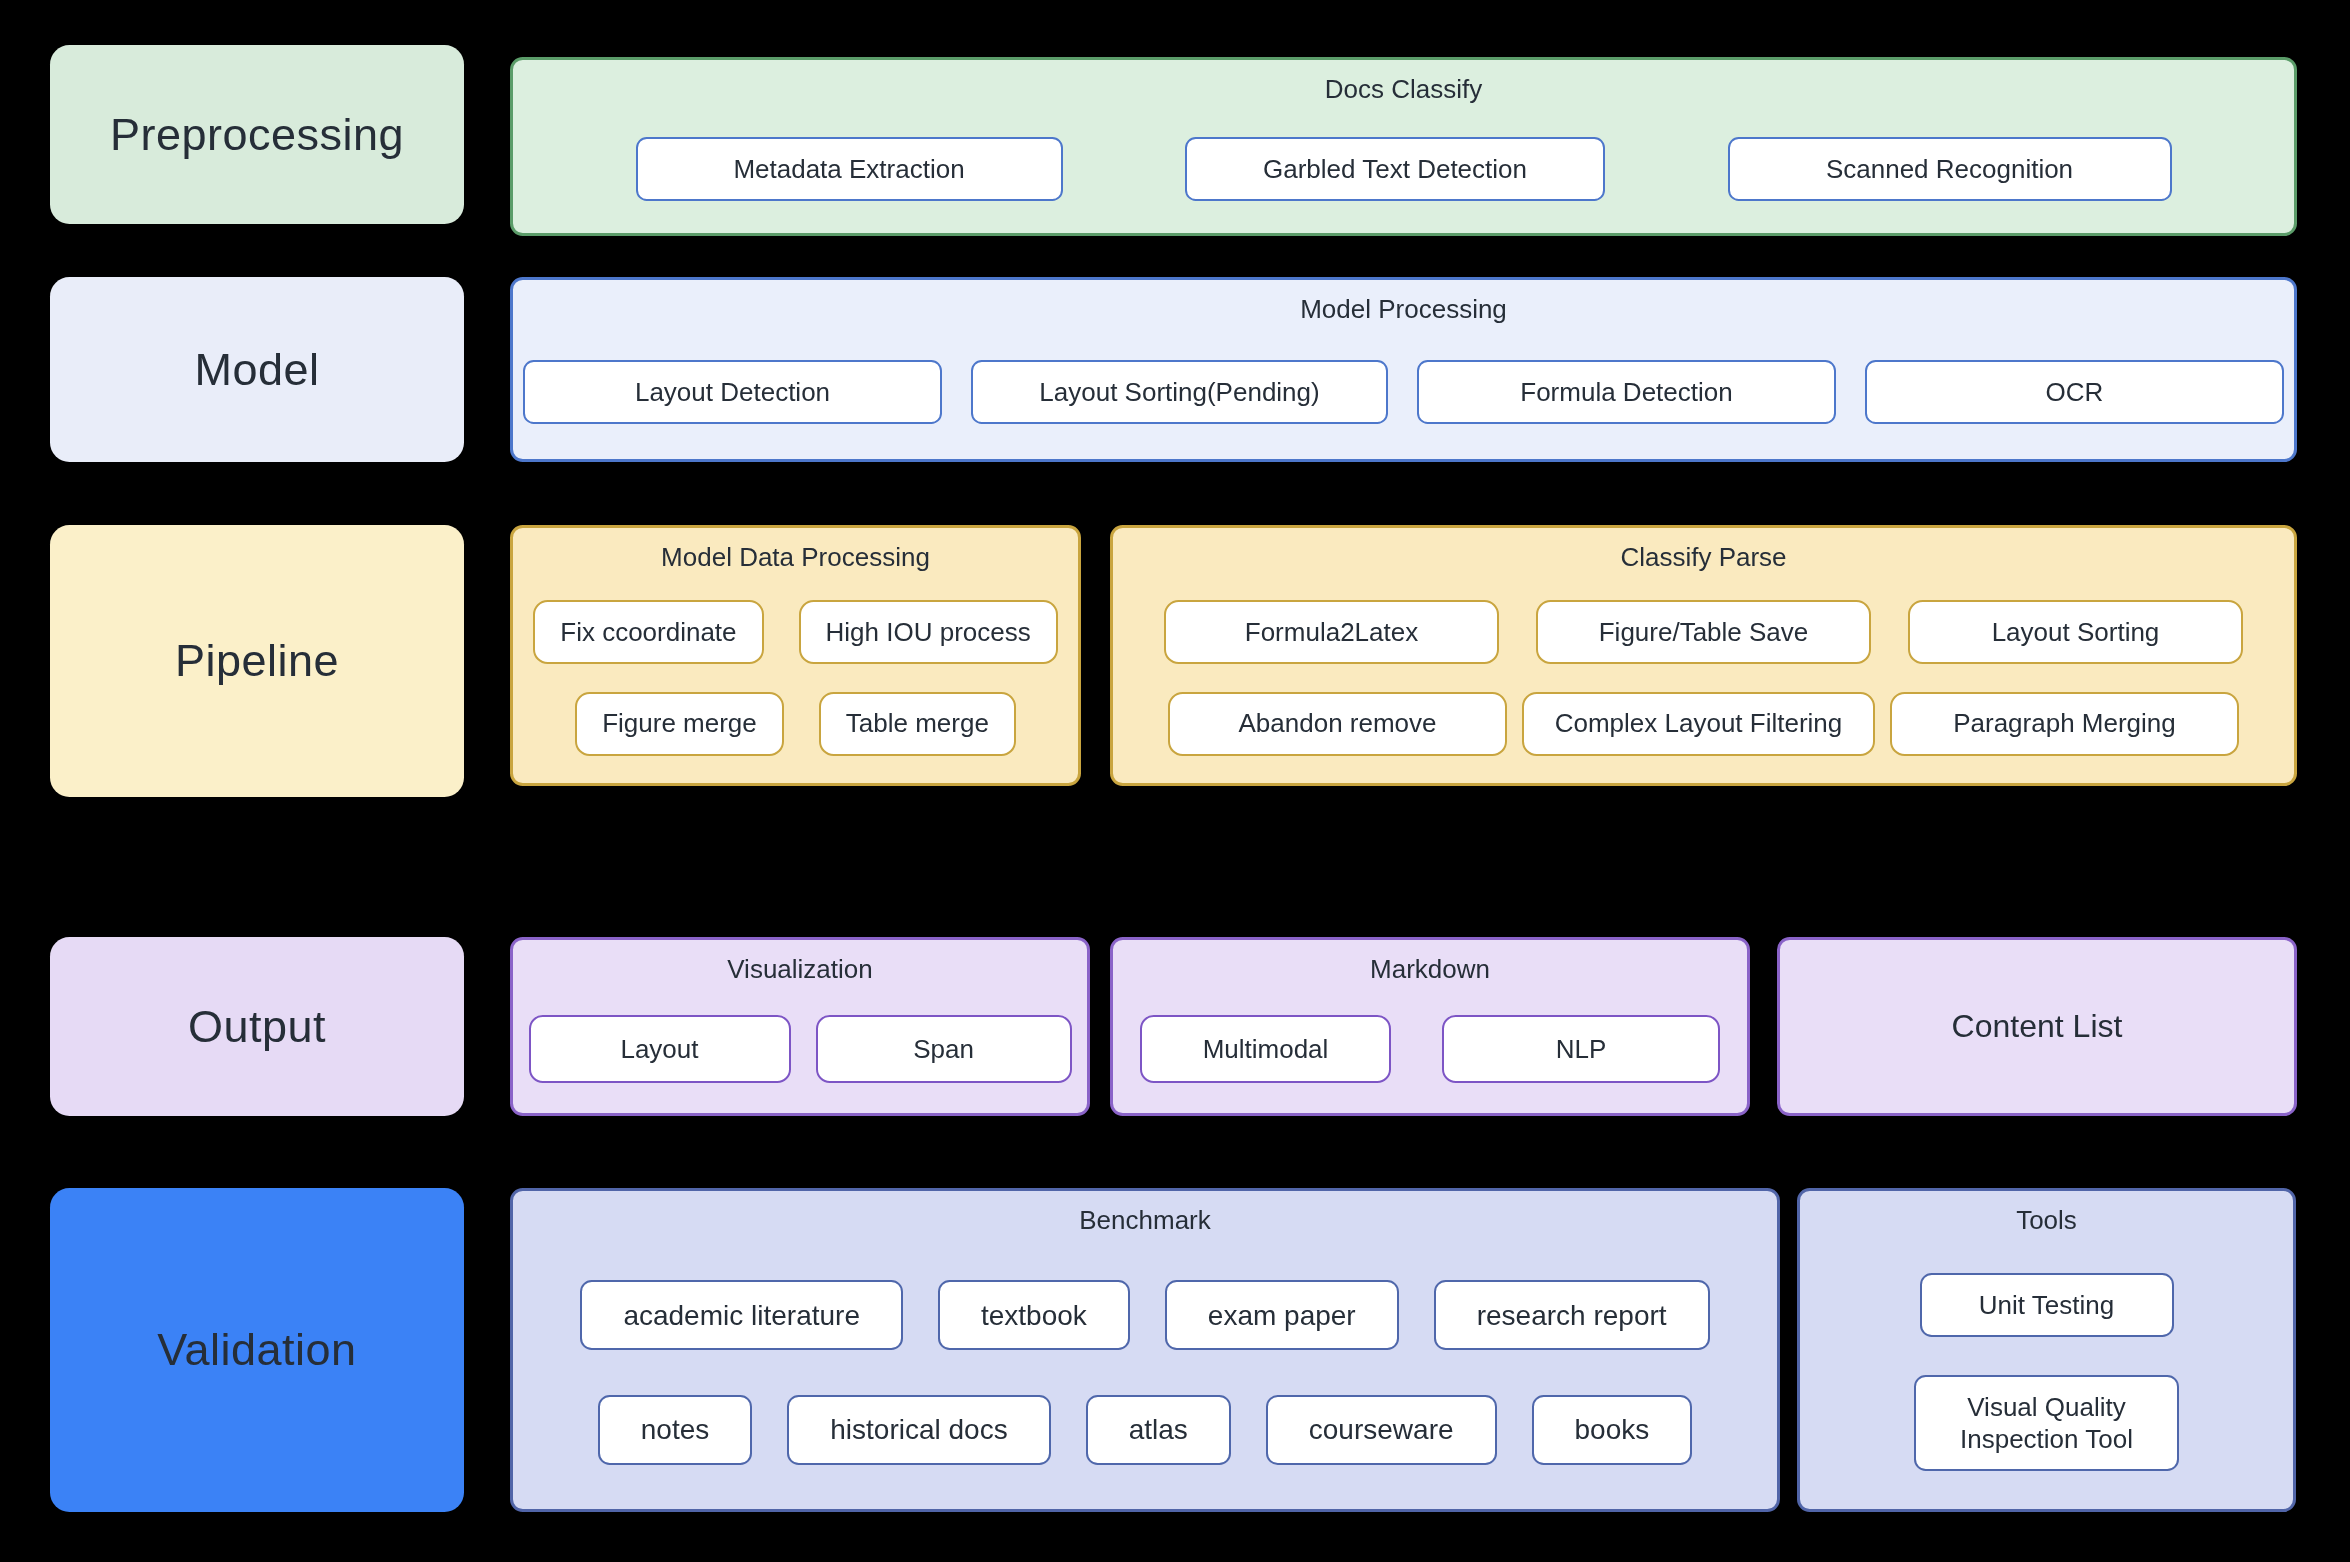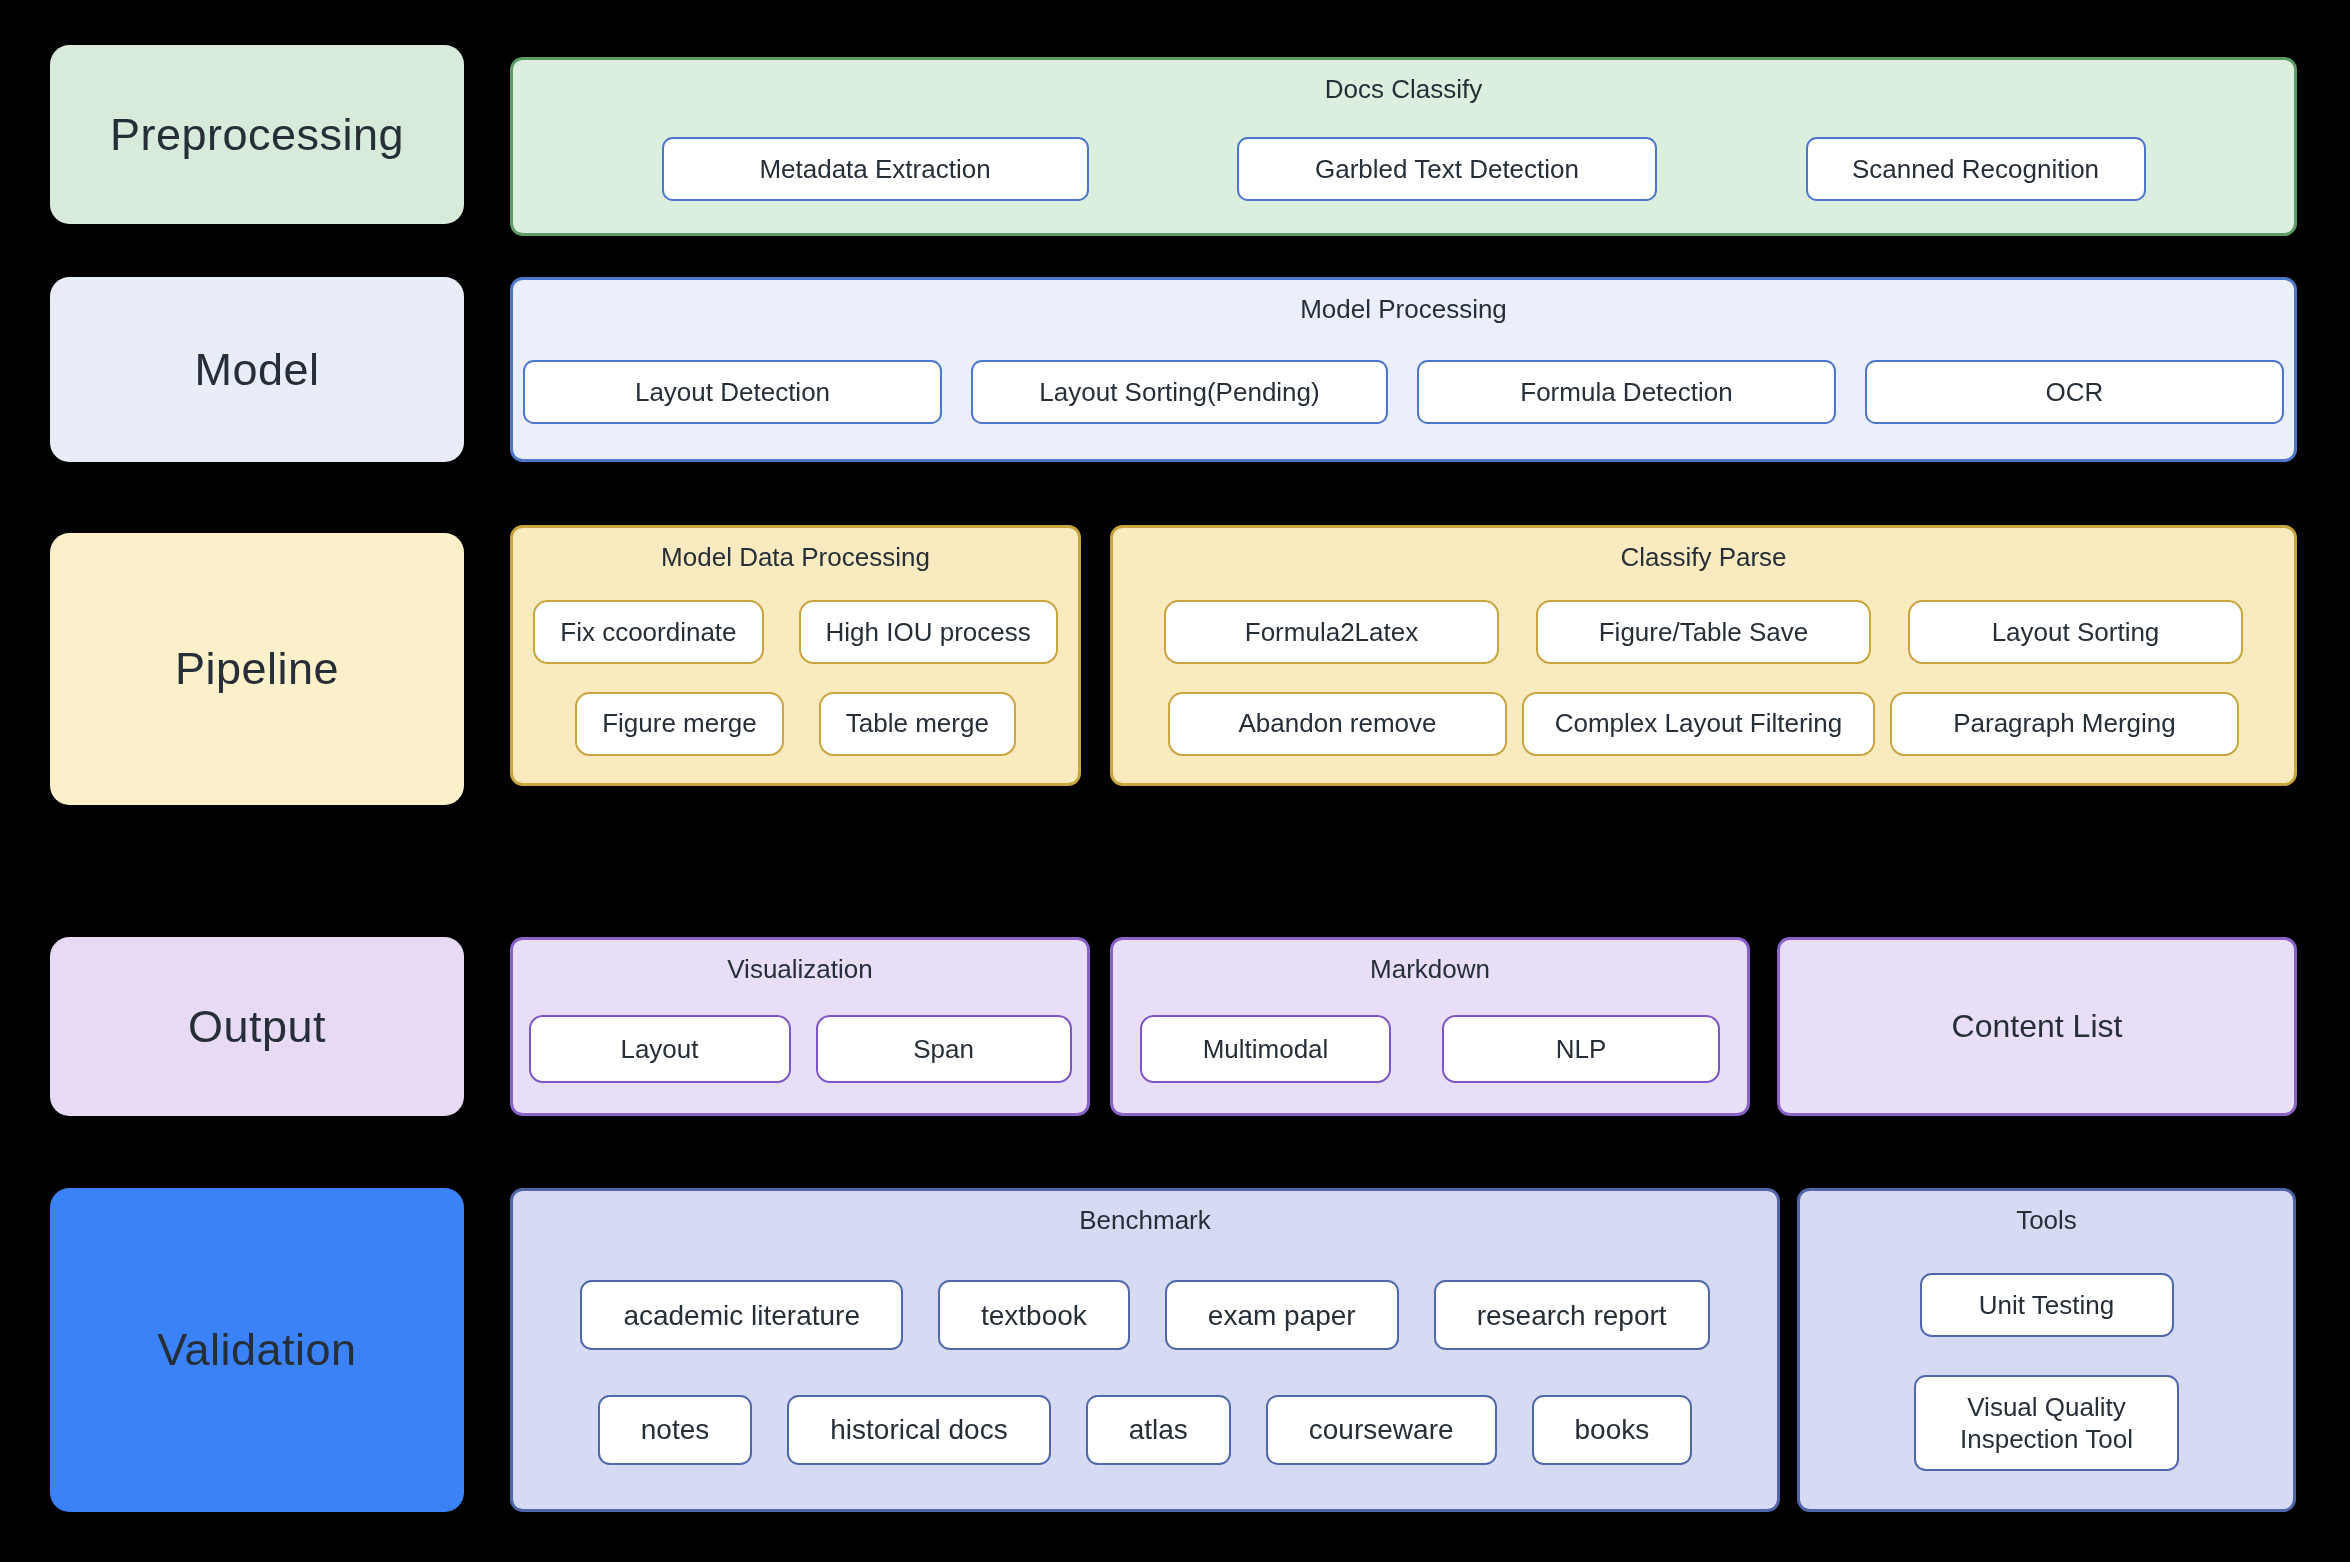--- a/index.html
+++ b/index.html
@@ -60,37 +60,37 @@
 
 <div class="canvas">
 
   <div class="stage stage-green" style="top:45px;height:179px;">Preprocessing</div>
 
   <div class="panel green-panel" style="left:510px;top:45px;width:1787px;height:179px;">
     <div class="panel-title">Docs Classify</div>
     <div class="btn-row fill spread">
       <div class="btn btn-blue" style="width:427px;">Metadata Extraction</div>
       <div class="btn btn-blue" style="width:420px;">Garbled Text Detection</div>
-      <div class="btn btn-blue" style="width:340px;">Scanned Recognition</div>
+      <div class="btn btn-blue" style="width:444px;">Scanned Recognition</div>
     </div>
   </div>
 
   <div class="stage stage-blue" style="top:277px;height:185px;">Model</div>
 
   <div class="panel blue-panel" style="left:510px;top:277px;width:1787px;height:185px;">
     <div class="panel-title">Model Processing</div>
     <div class="btn-row fill" style="gap:29px;">
       <div class="btn btn-blue" style="width:419px;">Layout Detection</div>
       <div class="btn btn-blue" style="width:417px;">Layout Sorting(Pending)</div>
       <div class="btn btn-blue" style="width:419px;">Formula Detection</div>
       <div class="btn btn-blue" style="width:419px;">OCR</div>
     </div>
   </div>
 
-  <div class="stage stage-yellow" style="top:525px;height:272px;margin-top:8px;">Pipeline</div>
+  <div class="stage stage-yellow" style="top:525px;height:272px;">Pipeline</div>
 
   <div class="panel yellow-panel" style="left:510px;top:525px;width:571px;height:261px;">
     <div class="panel-title">Model Data Processing</div>
     <div class="rows-area">
       <div class="btn-row">
         <div class="btn btn-yellow">Fix ccoordinate</div>
         <div class="btn btn-yellow">High IOU process</div>
       </div>
       <div class="btn-row">
         <div class="btn btn-yellow">Figure merge</div>

